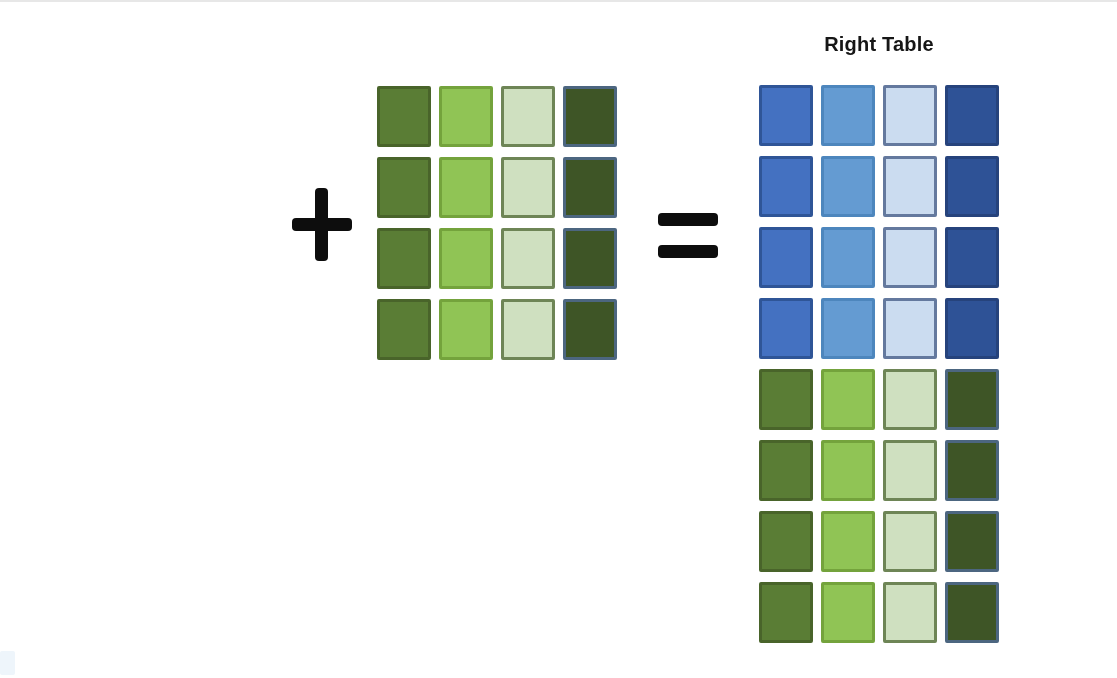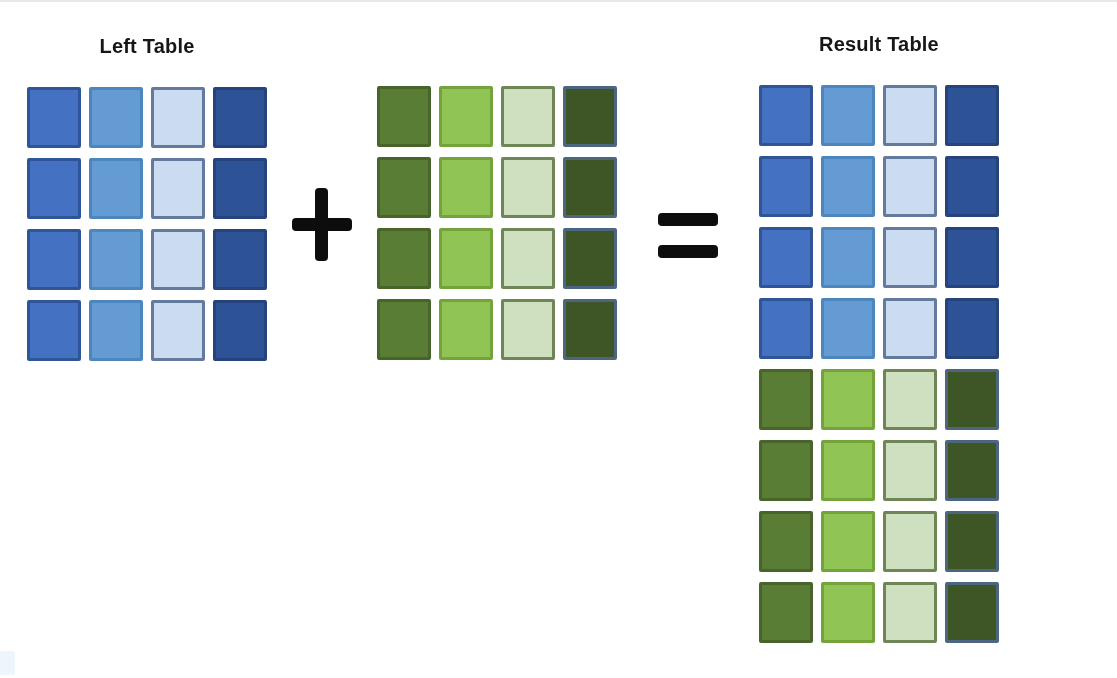--- a/index.html
+++ b/index.html
@@ -75,41 +75,20 @@
     border-radius: 2px;
   }
 </style>
 </head>
 <body>
 
 <div class="canvas">
 
   <div class="top-hairline"></div>
 
-  <section class="table-block" style="left:27px; top:87px;">
-    <h2 class="table-title">Left Table</h2>
-    <div class="grid" style="grid-template-columns: repeat(4, 54px);">
-        <div class="cell" style="background: rgb(68, 113, 193); border-color: rgb(47, 85, 151);"></div>
-        <div class="cell" style="background: rgb(100, 155, 210); border-color: rgb(77, 134, 189);"></div>
-        <div class="cell" style="background: rgb(203, 220, 240); border-color: rgb(100, 121, 158);"></div>
-        <div class="cell" style="background: rgb(46, 82, 150); border-color: rgb(38, 67, 124);"></div>
-        <div class="cell" style="background: rgb(68, 113, 193); border-color: rgb(47, 85, 151);"></div>
-        <div class="cell" style="background: rgb(100, 155, 210); border-color: rgb(77, 134, 189);"></div>
-        <div class="cell" style="background: rgb(203, 220, 240); border-color: rgb(100, 121, 158);"></div>
-        <div class="cell" style="background: rgb(46, 82, 150); border-color: rgb(38, 67, 124);"></div>
-        <div class="cell" style="background: rgb(68, 113, 193); border-color: rgb(47, 85, 151);"></div>
-        <div class="cell" style="background: rgb(100, 155, 210); border-color: rgb(77, 134, 189);"></div>
-        <div class="cell" style="background: rgb(203, 220, 240); border-color: rgb(100, 121, 158);"></div>
-        <div class="cell" style="background: rgb(46, 82, 150); border-color: rgb(38, 67, 124);"></div>
-        <div class="cell" style="background: rgb(68, 113, 193); border-color: rgb(47, 85, 151);"></div>
-        <div class="cell" style="background: rgb(100, 155, 210); border-color: rgb(77, 134, 189);"></div>
-        <div class="cell" style="background: rgb(203, 220, 240); border-color: rgb(100, 121, 158);"></div>
-        <div class="cell" style="background: rgb(46, 82, 150); border-color: rgb(38, 67, 124);"></div>
-      </div>
-  </section>
 
   <div class="operator plus" style="left:292px; top:188px; width:60px; height:73px;">
     <div class="bar bar-v"></div>
     <div class="bar bar-h"></div>
     <span class="sr-only">+</span>
   </div>
 
   <section class="table-block" style="left:377px; top:86px;">
     <div class="grid" style="grid-template-columns: repeat(4, 54px);">
         <div class="cell" style="background: rgb(90, 125, 53); border-color: rgb(73, 100, 42);"></div>
@@ -131,21 +110,21 @@
       </div>
   </section>
 
   <div class="operator equals" style="left:658px; top:213px; width:60px; height:45px;">
     <div class="bar bar-top"></div>
     <div class="bar bar-bottom"></div>
     <span class="sr-only">=</span>
   </div>
 
   <section class="table-block" style="left:759px; top:85px;">
-    <h2 class="table-title">Result Table</h2>
+    <h2 class="table-title">Right Table</h2>
     <div class="grid" style="grid-template-columns: repeat(4, 54px);">
         <div class="cell" style="background: rgb(68, 113, 193); border-color: rgb(47, 85, 151);"></div>
         <div class="cell" style="background: rgb(100, 155, 210); border-color: rgb(77, 134, 189);"></div>
         <div class="cell" style="background: rgb(203, 220, 240); border-color: rgb(100, 121, 158);"></div>
         <div class="cell" style="background: rgb(46, 82, 150); border-color: rgb(38, 67, 124);"></div>
         <div class="cell" style="background: rgb(68, 113, 193); border-color: rgb(47, 85, 151);"></div>
         <div class="cell" style="background: rgb(100, 155, 210); border-color: rgb(77, 134, 189);"></div>
         <div class="cell" style="background: rgb(203, 220, 240); border-color: rgb(100, 121, 158);"></div>
         <div class="cell" style="background: rgb(46, 82, 150); border-color: rgb(38, 67, 124);"></div>
         <div class="cell" style="background: rgb(68, 113, 193); border-color: rgb(47, 85, 151);"></div>

